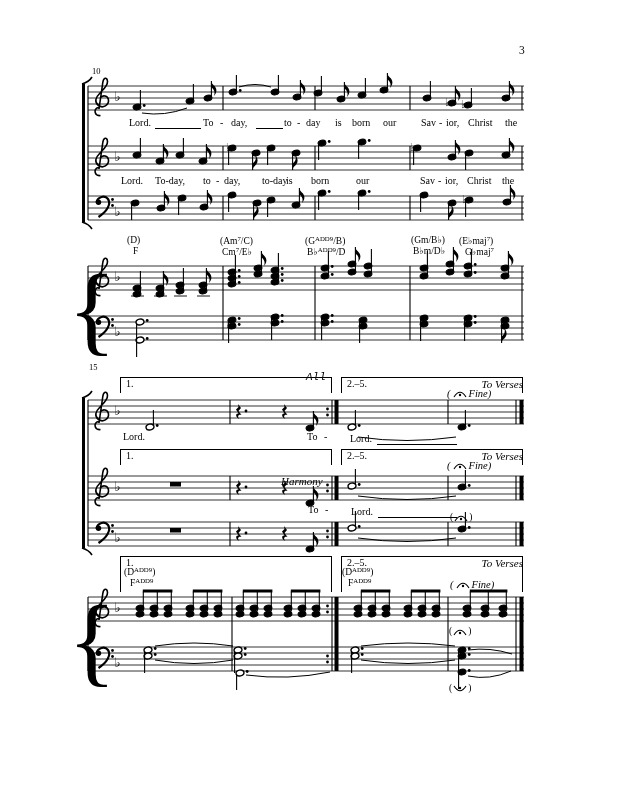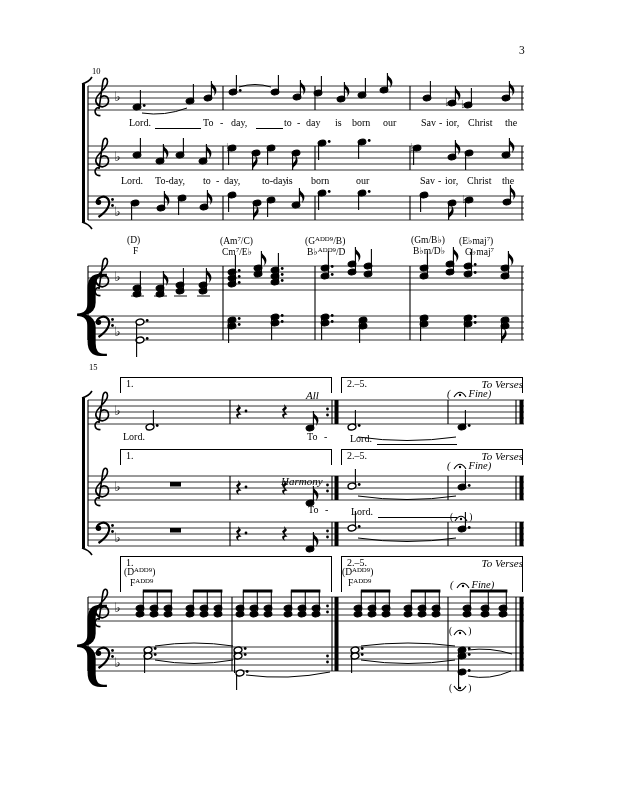--- a/index.html
+++ b/index.html
@@ -631,21 +631,21 @@
       </div>
       <div class="volta" style="left: 341px; top: 449px; width: 182px; height: 16px;">
         <div class="vlabel">2.–5.</div>
       </div>
       <div class="volta" style="left: 120px; top: 556px; width: 212px; height: 36px;">
         <div class="vlabel">1.</div>
       </div>
       <div class="volta" style="left: 341px; top: 556px; width: 182px; height: 36px;">
         <div class="vlabel">2.–5.</div>
       </div>
-      <div class="dir" style="top: 390px; left: 306px;">All</div>
+      <div class="dir" style="top: 372px; left: 306px; font-family: Liberation Mono, monospace;">All</div>
       <div class="dir" style="top: 459px; left: 281px; margin-top: 17px;">Harmony</div>
       <div class="dir" style="top: 379px; right: 95px;">To Verses</div>
       <div class="dir" style="top: 451px; right: 95px;">To Verses</div>
       <div class="dir" style="top: 558px; right: 95px;">To Verses</div>
       <div class="fine" style="left: 447px; top: 389px;">
         <span>(</span>
         <svg width="14" height="8">
           <path d="M1 7 Q7 -2.5 13 7" fill="none" stroke="#000" stroke-width="1.1"></path>
           <circle cx="7" cy="5" r="1.2"></circle>
         </svg>

